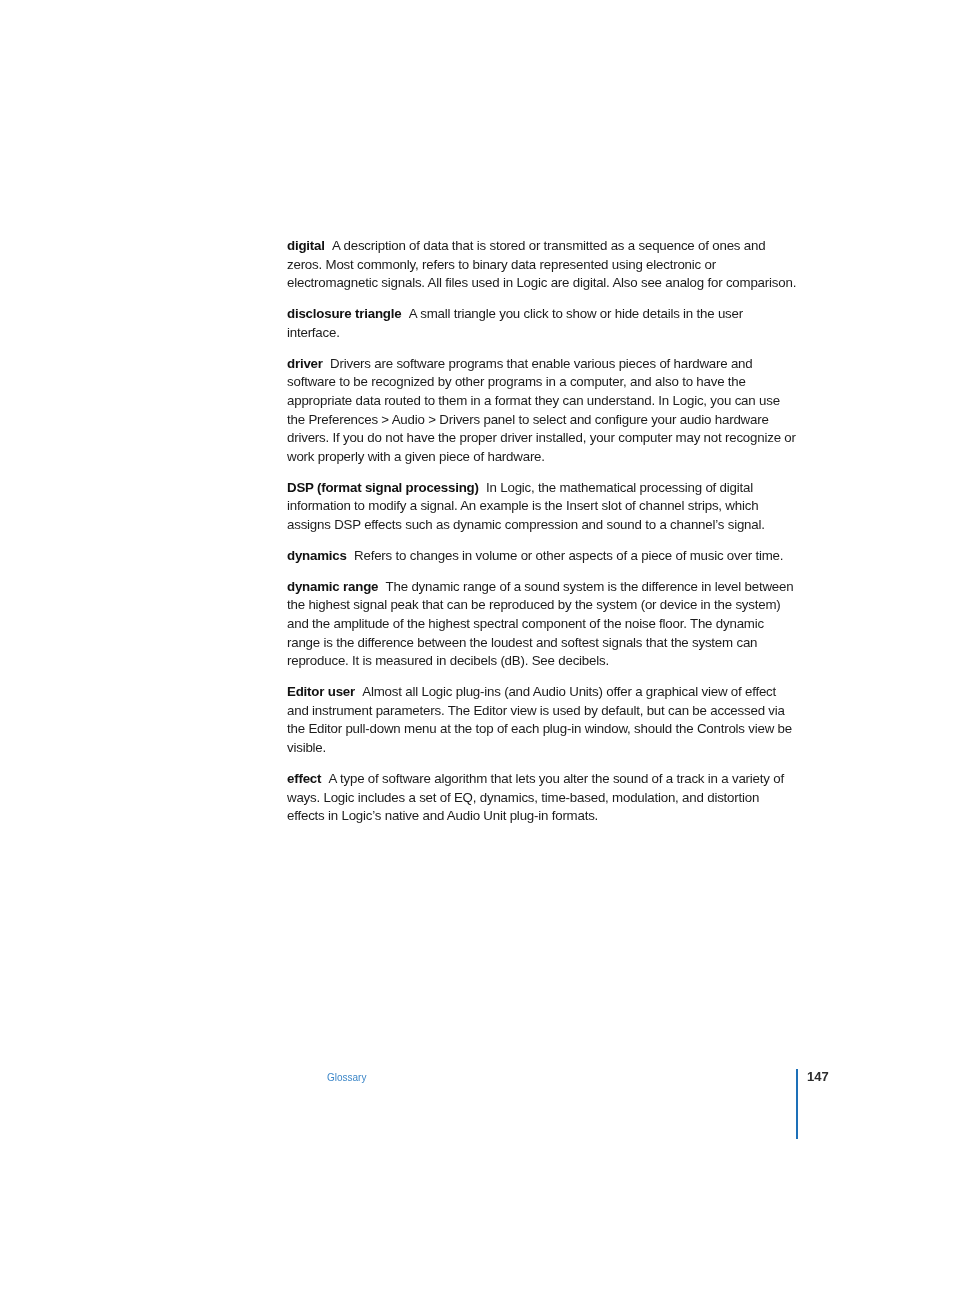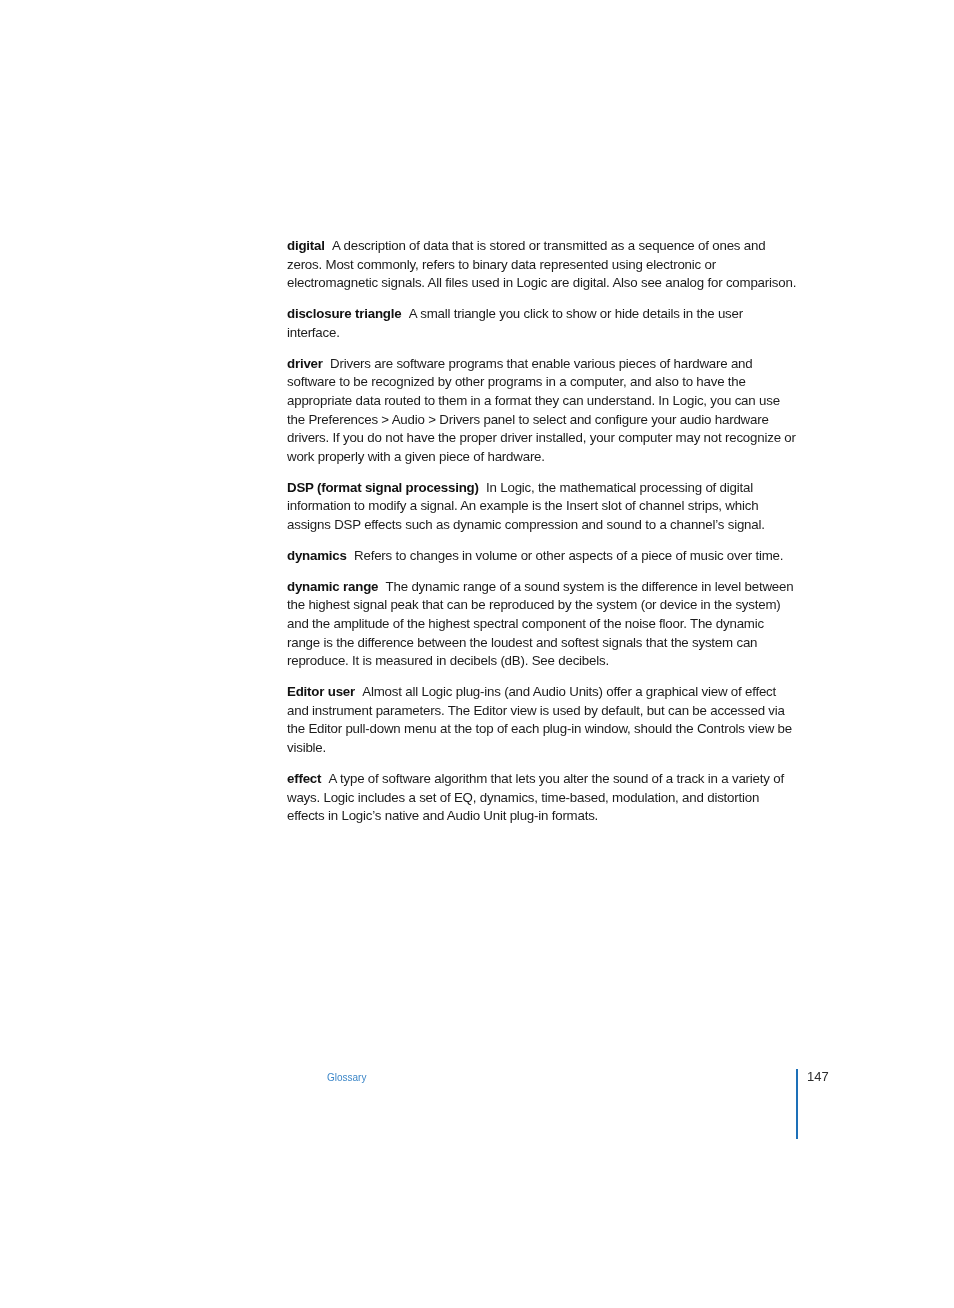--- a/index.html
+++ b/index.html
@@ -53,21 +53,21 @@
     width: 2px;
     height: 70px;
     background: var(--rule, #1d70b8);
   }
   .page-num {
     position: absolute;
     left: 807px;
     top: 1069px;
     font-size: 13px;
     line-height: 16px;
-    font-weight: normal;
+    font-weight: bold;
     color: #2d2d2d;
   }
 </style>
 </head>
 <body>
 
 <div class="page">
 
   <main class="content" id="entries">
   <p class="entry"><b class="term">digital</b><span class="definition">A description of data that is stored or transmitted as a sequence of ones and zeros. Most commonly, refers to binary data represented using electronic or electromagnetic signals. All files used in Logic are digital. Also see analog for comparison.</span></p>

